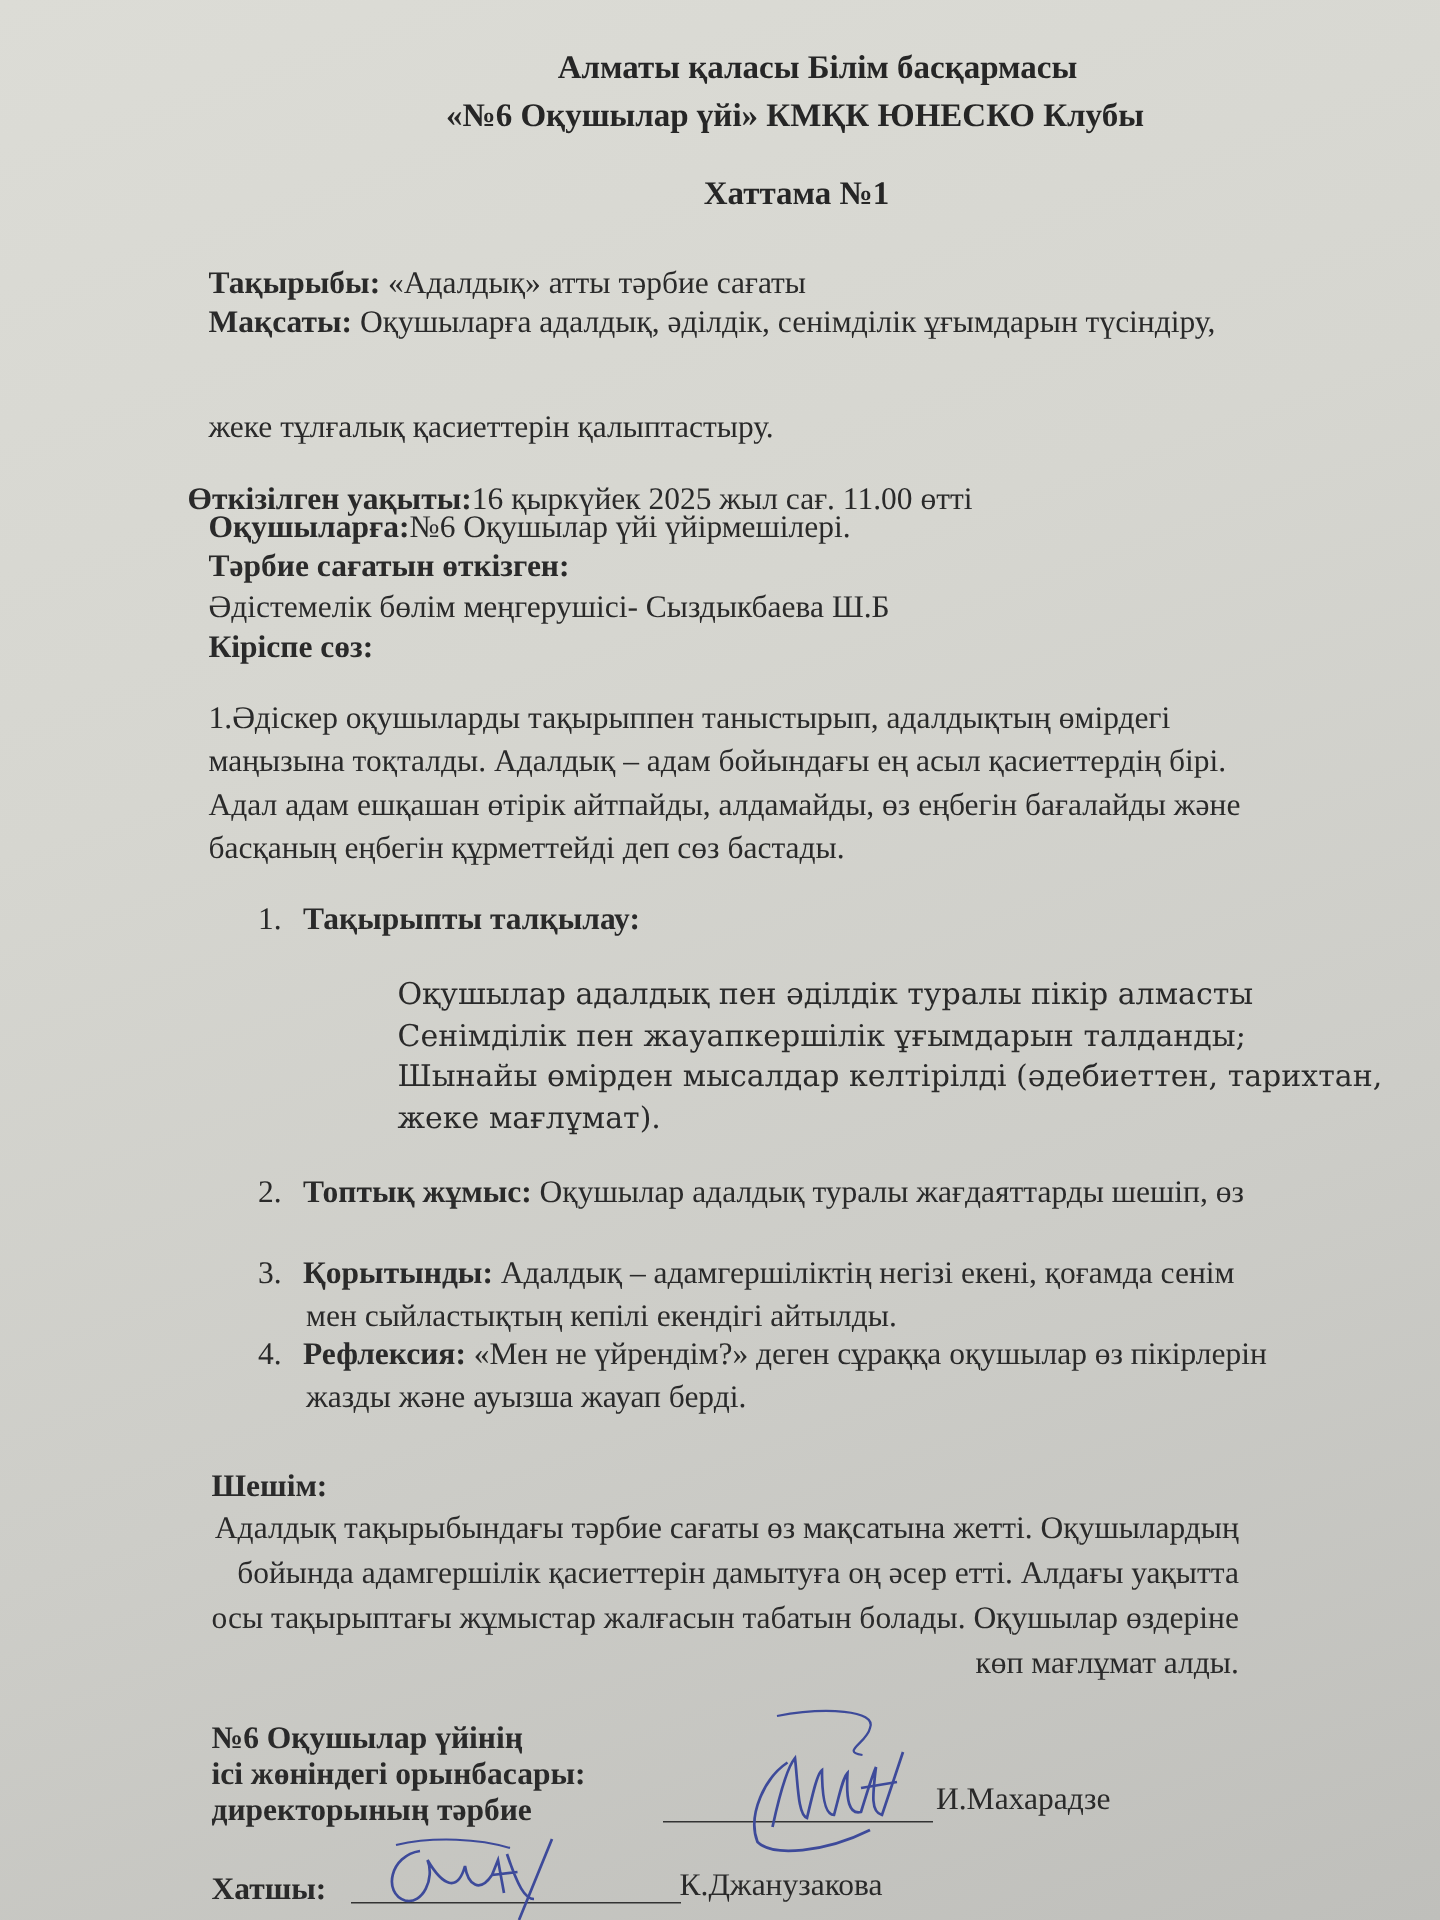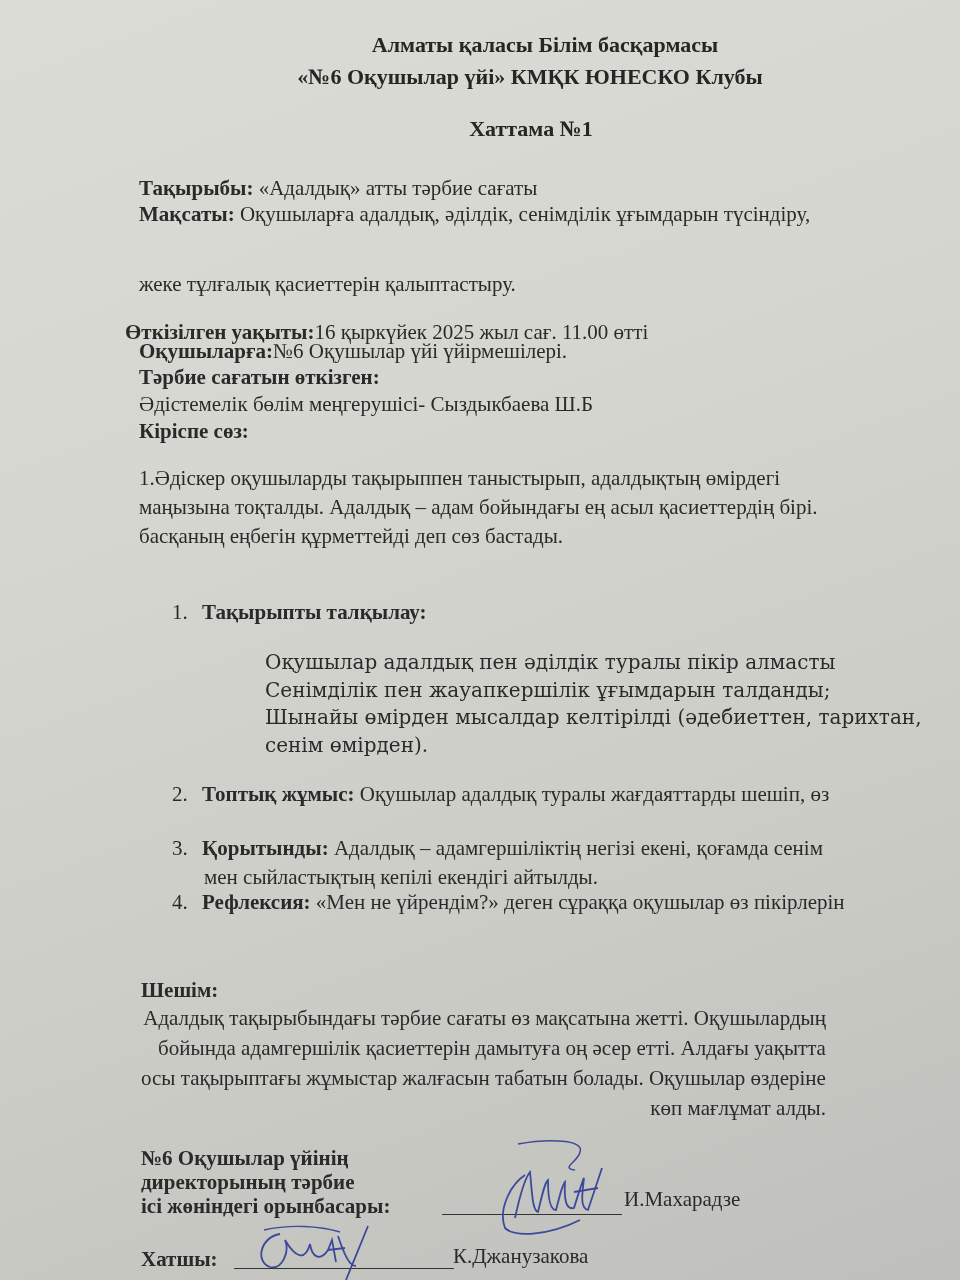--- a/index.html
+++ b/index.html
@@ -43,56 +43,58 @@
   <div class="abs t" style="left:139px;top:338px;">
     <span class="b">Оқушыларға:</span><span>№6 Оқушылар үйі үйірмешілері.</span>
   </div>
   <div class="abs t b" style="left:139px;top:364px;">Тәрбие сағатын өткізген:</div>
   <div class="abs t" style="left:139px;top:391px;">Әдістемелік бөлім меңгерушісі- Сыздыкбаева Ш.Б</div>
   <div class="abs t b" style="left:139px;top:418px;">Кіріспе сөз:</div>
 
   <div class="abs t" style="left:139px;top:464px;line-height:29px;">
     <div>1.Әдіскер оқушыларды тақырыппен таныстырып, адалдықтың өмірдегі</div>
     <div>маңызына тоқталды. Адалдық – адам бойындағы ең асыл қасиеттердің бірі.</div>
+    <div>Адал адам ешқашан өтірік айтпайды, алдамайды, өз еңбегін бағалайды және</div>
     <div>басқаның еңбегін құрметтейді  деп сөз бастады.</div>
   </div>
 
   <div class="abs t" style="left:172px;top:599px;">
     <span class="num">1.</span><span class="b">Тақырыпты талқылау:</span>
   </div>
   <div class="abs sans" style="left:265px;top:649px;line-height:27.5px;">
     <div>Оқушылар адалдық пен әділдік туралы пікір алмасты</div>
     <div>Сенімділік пен жауапкершілік ұғымдарын талданды;</div>
     <div>Шынайы өмірден мысалдар келтірілді (әдебиеттен, тарихтан,</div>
-    <div>сенім өмірден).</div>
+    <div>жеке мағлұмат).</div>
   </div>
 
   <div class="abs t" style="left:172px;top:780px;line-height:29px;">
     <div><span class="num">2.</span><span class="b">Топтық жұмыс:</span><span> Оқушылар адалдық туралы жағдаяттарды шешіп, өз</span></div>
   </div>
   <div class="abs t" style="left:172px;top:834px;line-height:29px;">
     <div><span class="num">3.</span><span class="b">Қорытынды:</span><span> Адалдық – адамгершіліктің негізі екені, қоғамда сенім</span></div>
     <div style="padding-left:32px;">мен сыйластықтың кепілі екендігі айтылды.</div>
   </div>
   <div class="abs t" style="left:172px;top:888px;line-height:29px;">
     <div><span class="num">4.</span><span class="b">Рефлексия:</span><span> «Мен не үйрендім?» деген сұраққа оқушылар өз пікірлерін</span></div>
+    <div style="padding-left:32px;">жазды және ауызша жауап берді.</div>
   </div>
 
   <div class="abs t b" style="left:141px;top:977px;">Шешім:</div>
   <div class="abs t" style="left:141px;top:1003px;line-height:30px;text-align:right;">
     <div>Адалдық тақырыбындағы тәрбие сағаты өз мақсатына жетті. Оқушылардың</div>
     <div>бойында адамгершілік қасиеттерін дамытуға оң әсер етті. Алдағы уақытта</div>
     <div>осы тақырыптағы жұмыстар жалғасын табатын болады. Оқушылар өздеріне</div>
     <div>көп мағлұмат алды.</div>
   </div>
 
   <div class="abs t b" style="left:141px;top:1146px;line-height:24px;">
     <div>№6 Оқушылар үйінің</div>
+    <div>ісі жөніндегі орынбасары:</div>
     <div>директорының тәрбие</div>
-    <div>ісі жөніндегі орынбасары:</div>
   </div>
   <div class="abs" style="left:442px;top:1196px;width:180px;border-bottom:1.5px solid #333;height:18px;"></div>
   <div class="abs t" style="left:624px;top:1186px;">И.Махарадзе</div>
 
   <svg class="sig" style="left:470px;top:1140px;" width="180" height="100" viewBox="0 0 180 100">
     <path d="M55 35 C40 45 28 70 35 88 C45 98 80 95 110 80" fill="none" stroke="#3d4a9a" stroke-width="1.8"></path>
     <path d="M45 78 C50 55 55 38 60 32 C62 50 62 70 68 72 C72 55 75 42 78 40 C78 58 80 70 86 70 C90 55 92 45 95 42 C94 60 96 70 104 68 C108 55 112 42 114 38 C112 55 110 68 118 70 L132 28" fill="none" stroke="#3d4a9a" stroke-width="1.8"></path>
     <path d="M104 52 L128 48" fill="none" stroke="#3d4a9a" stroke-width="1.8"></path>
     <path d="M48 4 C80 -2 115 0 110 12 C108 22 90 28 105 30" fill="none" stroke="#3d4a9a" stroke-width="1.5"></path>
   </svg>

